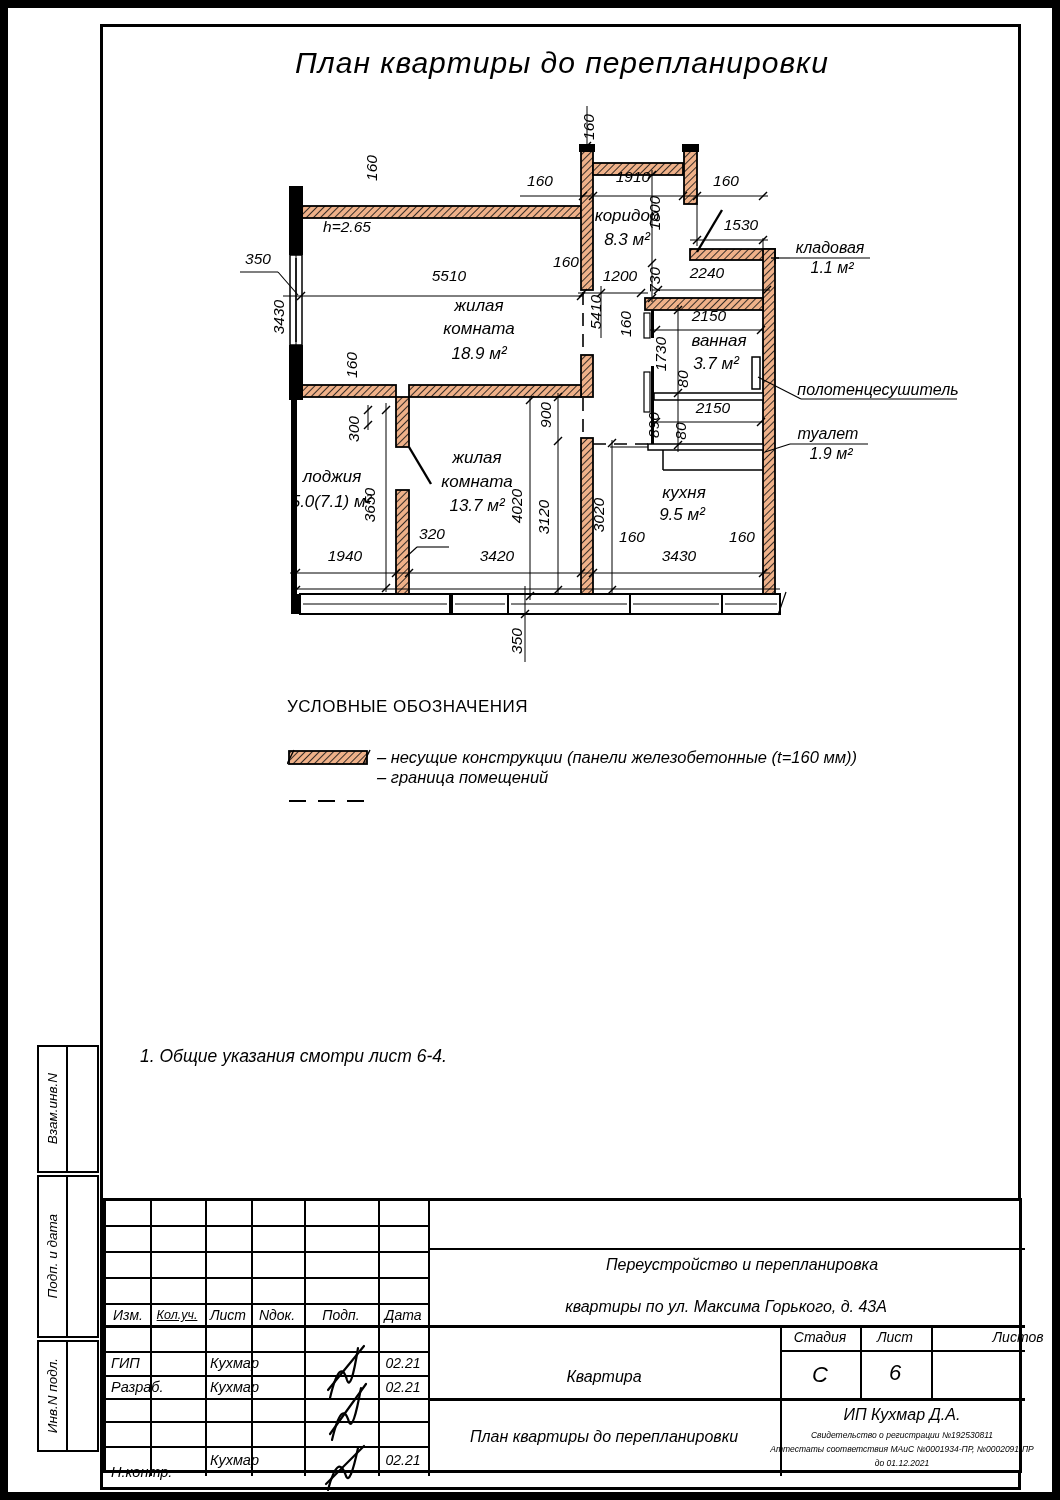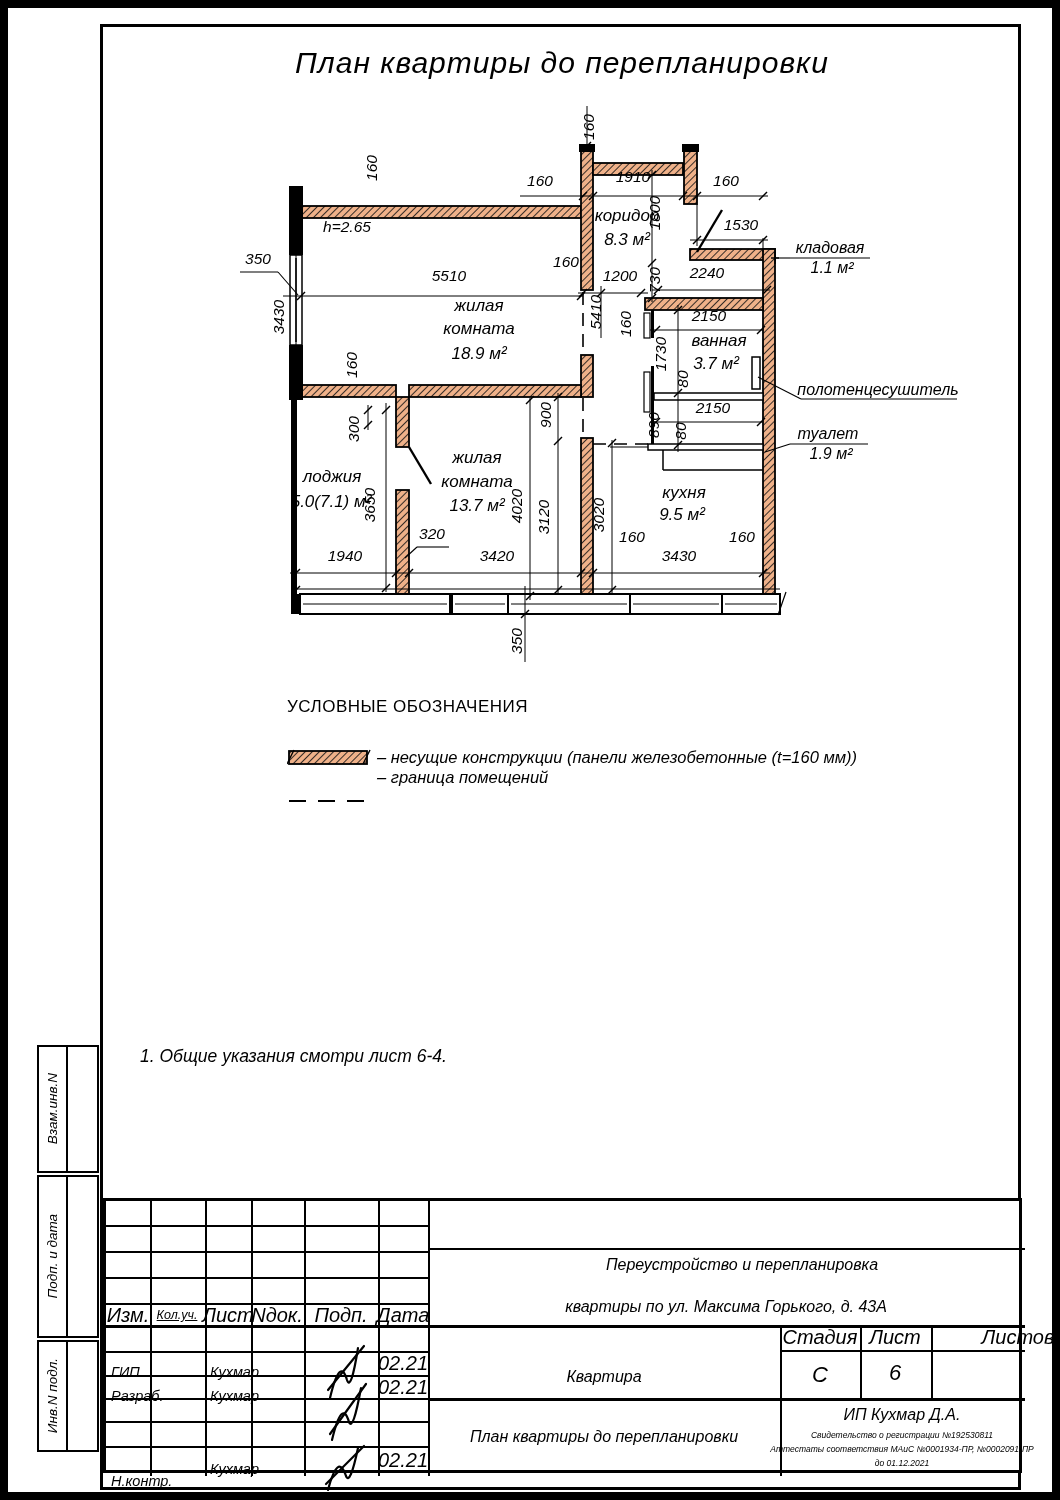--- a/index.html
+++ b/index.html
@@ -26,22 +26,22 @@
   .vstamp{position:absolute;left:37px;width:62px;border:2px solid #000;box-sizing:border-box;
           display:flex;z-index:6;background:#fff;}
   .vstamp .lab{width:27px;border-right:2px solid #000;display:flex;align-items:center;justify-content:center;}
   .vstamp .lab span{writing-mode:vertical-rl;transform:rotate(180deg);font-style:italic;font-size:13.5px;white-space:nowrap;}
   
   #tb{position:absolute;left:103px;top:1198px;width:919px;height:275px;
       border:3px solid #000;box-sizing:border-box;background:#fff;z-index:10;}
   .hl,.vl{position:absolute;background:#000;}
   .hl{height:2px;}
   .vl{width:2px;}
-  .tb-text{position:absolute;transform:translate(-50%,-50%);white-space:nowrap;font-style:italic;font-size:20px;}
-  .tb-left{position:absolute;transform:translateY(-50%);white-space:nowrap;font-style:italic;font-size:14.5px;margin-top:9px;}
+  .tb-text{position:absolute;transform:translate(-50%,-50%);white-space:nowrap;font-style:italic;font-size:14px;}
+  .tb-left{position:absolute;transform:translateY(-50%);white-space:nowrap;font-style:italic;font-size:14.5px;}
   .tb-big{font-size:16px;}
   .tb-small{font-size:8.5px;}
   .tb-huge{font-size:22px;}
   .sig{position:absolute;z-index:20;}
 </style>
 </head>
 <body>
 
 <div class="page-border"></div>
 <div class="frame"></div>

